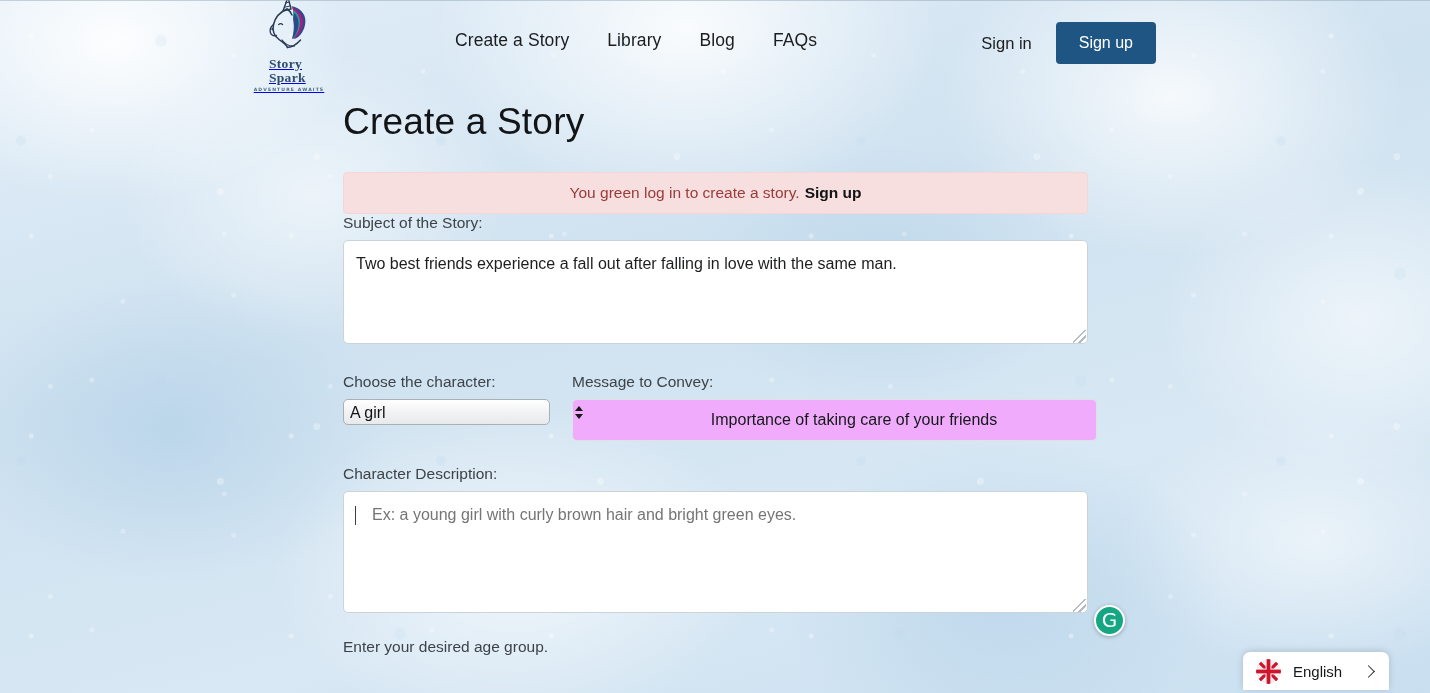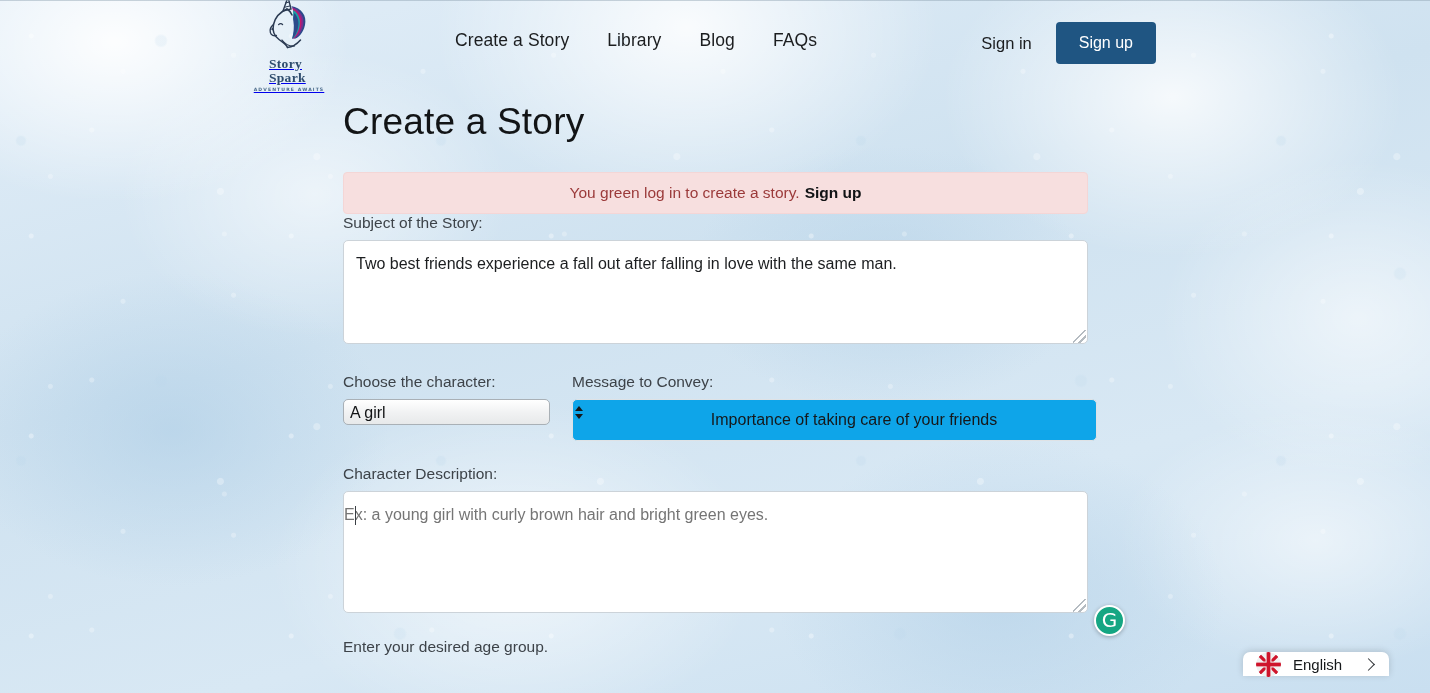--- a/index.html
+++ b/index.html
@@ -191,21 +191,21 @@
     color: #1c1e20;
     padding: 12px 12px;
     resize: none;
     outline: none;
     line-height: 1.35;
   }
   #subject-textarea { height: 104px; }
   #desc-textarea {
     height: 122px;
     color: #9aa0a6;
-    padding-left: 0;
+    padding-left: 28px;
   }
 
   .resize-grip {
     position: absolute;
     width: 13px; height: 13px;
     pointer-events: none;
     background-image:
       linear-gradient(135deg, transparent 0 44%, #b4bbc1 44% 52%, transparent 52% 68%),
       linear-gradient(135deg, transparent 0 68%, #b4bbc1 68% 78%, transparent 78%);
   }
@@ -251,21 +251,21 @@
     border-right: 4.5px solid transparent;
   }
   .tri-up   { border-bottom: 5px solid #16181a; }
   .tri-down { border-top: 5px solid #16181a; }
 
   #msg-box {
     width: 525px;
     height: 42px;
     border: 1px solid #dfe2e5;
     border-radius: 5px;
-    background: #0ea5e9;
+    background: #f0abfc;
     display: flex;
     align-items: center;
     justify-content: center;
     font-size: 16px;
     color: #16181a;
     padding-left: 39px;
   }
 
   #desc-group { margin-top: 24px; position: relative; }
 
@@ -303,21 +303,21 @@
     font-size: 20px;
     line-height: 1;
     font-weight: 400;
     margin-top: -1px;
   }
 
   
   #lang-widget {
     position: absolute;
     left: 1243px; top: 652px;
-    width: 146px; height: 24px;
+    width: 146px; height: 38px;
     background: #ffffff;
     border-radius: 7px 7px 0 0;
     box-shadow: 0 -1px 7px rgba(0,0,0,.16);
     display: flex;
     align-items: center;
     padding: 0 13px;
     gap: 12px;
     z-index: 20;
     cursor: pointer;
   }

